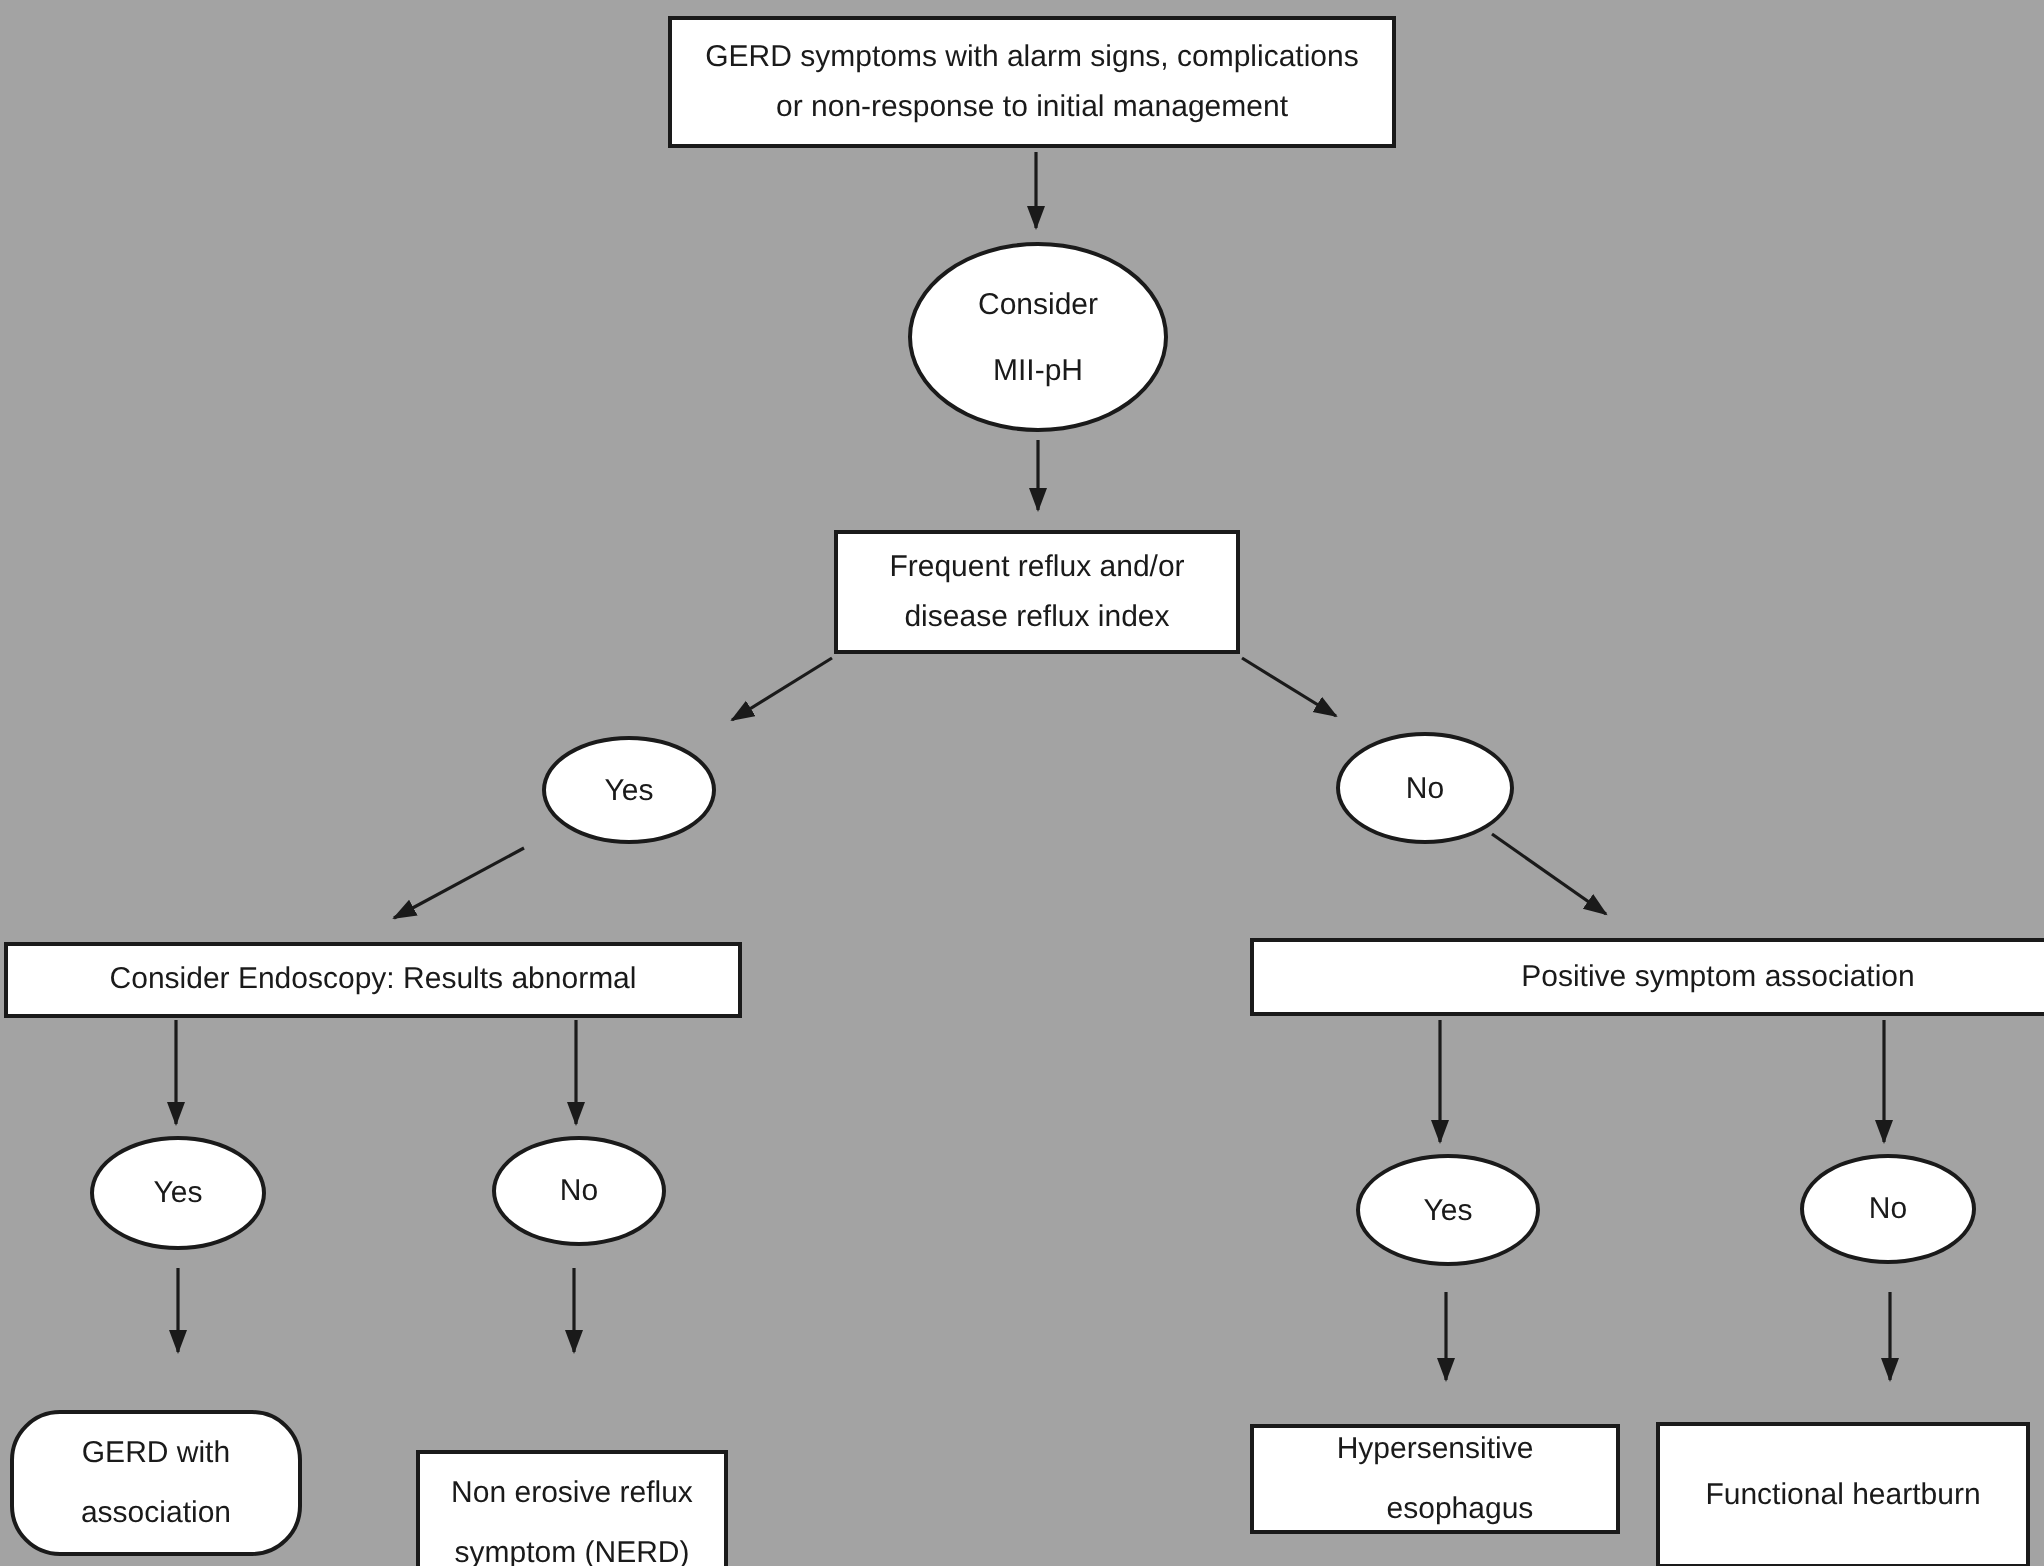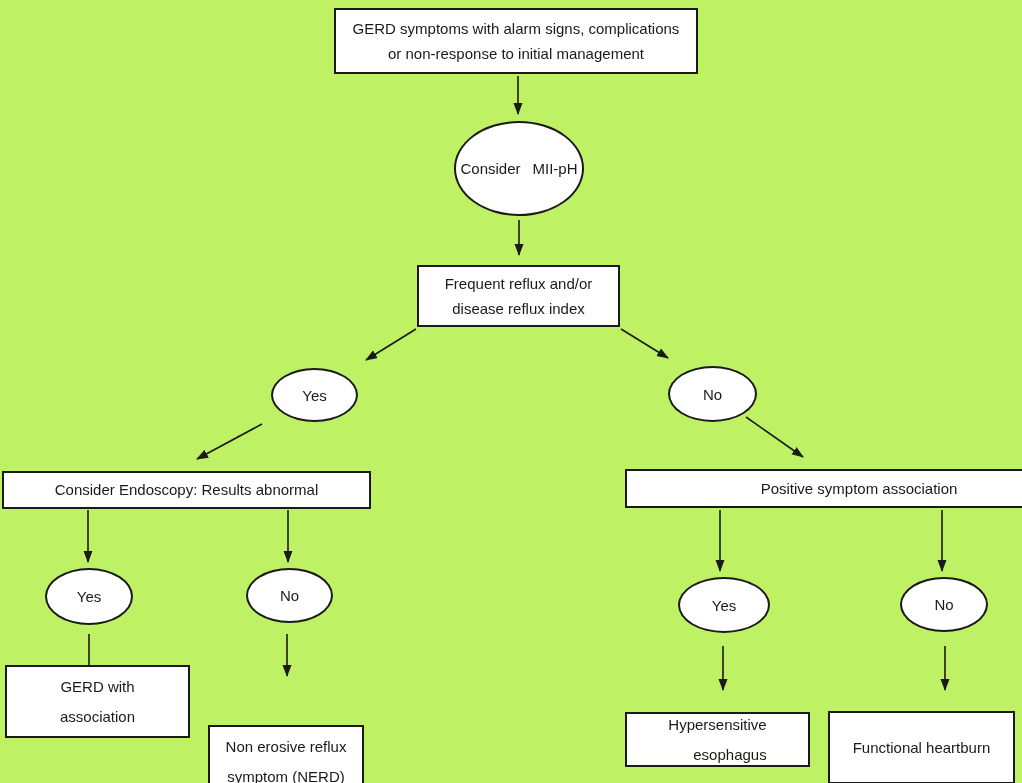--- a/index.html
+++ b/index.html
@@ -1,20 +1,20 @@
 <!DOCTYPE html>
 <html><head>
 <meta charset="utf-8">
 <style>
   html, body { margin: 0; padding: 0; background: #ffffff; }
   .canvas {
     position: relative;
     width: 1022px;
     height: 783px;
-    background: #bef264;
+    background: #a3a3a3;
     font-family: "Liberation Sans", sans-serif;
     color: #1a1a1a;
     overflow: hidden;
   }
   .canvas * { box-sizing: border-box; }
 
   .node {
     position: absolute;
     background: #ffffff;
     border: 2px solid #1a1a1a;
@@ -23,36 +23,36 @@
     justify-content: center;
     text-align: center;
     font-size: 15px;
     line-height: 1.7;
   }
   .node .lbl span { display: block; white-space: nowrap; }
   .ellipse {
     border-radius: 50%;
     line-height: 1.4;
   }
-  .ellipse .lbl { display: flex; align-items: center; }
+  .ellipse .lbl { display: flex; flex-direction: column; align-items: center; }
 
   
   #n-top        { left: 334px; top:   8px; width: 364px; height: 66px; }
   #n-consider   { left: 454px; top: 121px; width: 130px; height: 95px; }
   #n-consider .lbl { gap: 12px; }
   #n-frequent   { left: 417px; top: 265px; width: 203px; height: 62px; }
   #n-yes1       { left: 271px; top: 368px; width:  87px; height: 54px; }
   #n-no1        { left: 668px; top: 366px; width:  89px; height: 56px; }
   #n-endoscopy  { left:   2px; top: 471px; width: 369px; height: 38px; }
   #n-positive   { left: 625px; top: 469px; width: 468px; height: 39px; }
   #n-yes2       { left:  45px; top: 568px; width:  88px; height: 57px; }
   #n-no2        { left: 246px; top: 568px; width:  87px; height: 55px; }
   #n-yes3       { left: 678px; top: 577px; width:  92px; height: 56px; }
   #n-no3        { left: 900px; top: 577px; width:  88px; height: 55px; }
-  #n-gerd       { left:   5px; top: 665px; width: 185px; height: 73px; line-height: 2.0; }
+  #n-gerd       { left:   5px; top: 705px; width: 146px; height: 73px; line-height: 2.0; border-radius: 25px; }
   #n-nerd       { left: 208px; top: 705px; width: 156px; height: 73px; line-height: 2.0; margin-top: 20px; }
   #n-hyper      { left: 625px; top: 712px; width: 185px; height: 55px; line-height: 2.0; text-align: right; }
   #n-functional { left: 828px; top: 711px; width: 187px; height: 73px; }
 
   svg.connectors { position: absolute; left: 0; top: 0; }
 </style>
 </head>
 <body>
 
 <div class="canvas">

